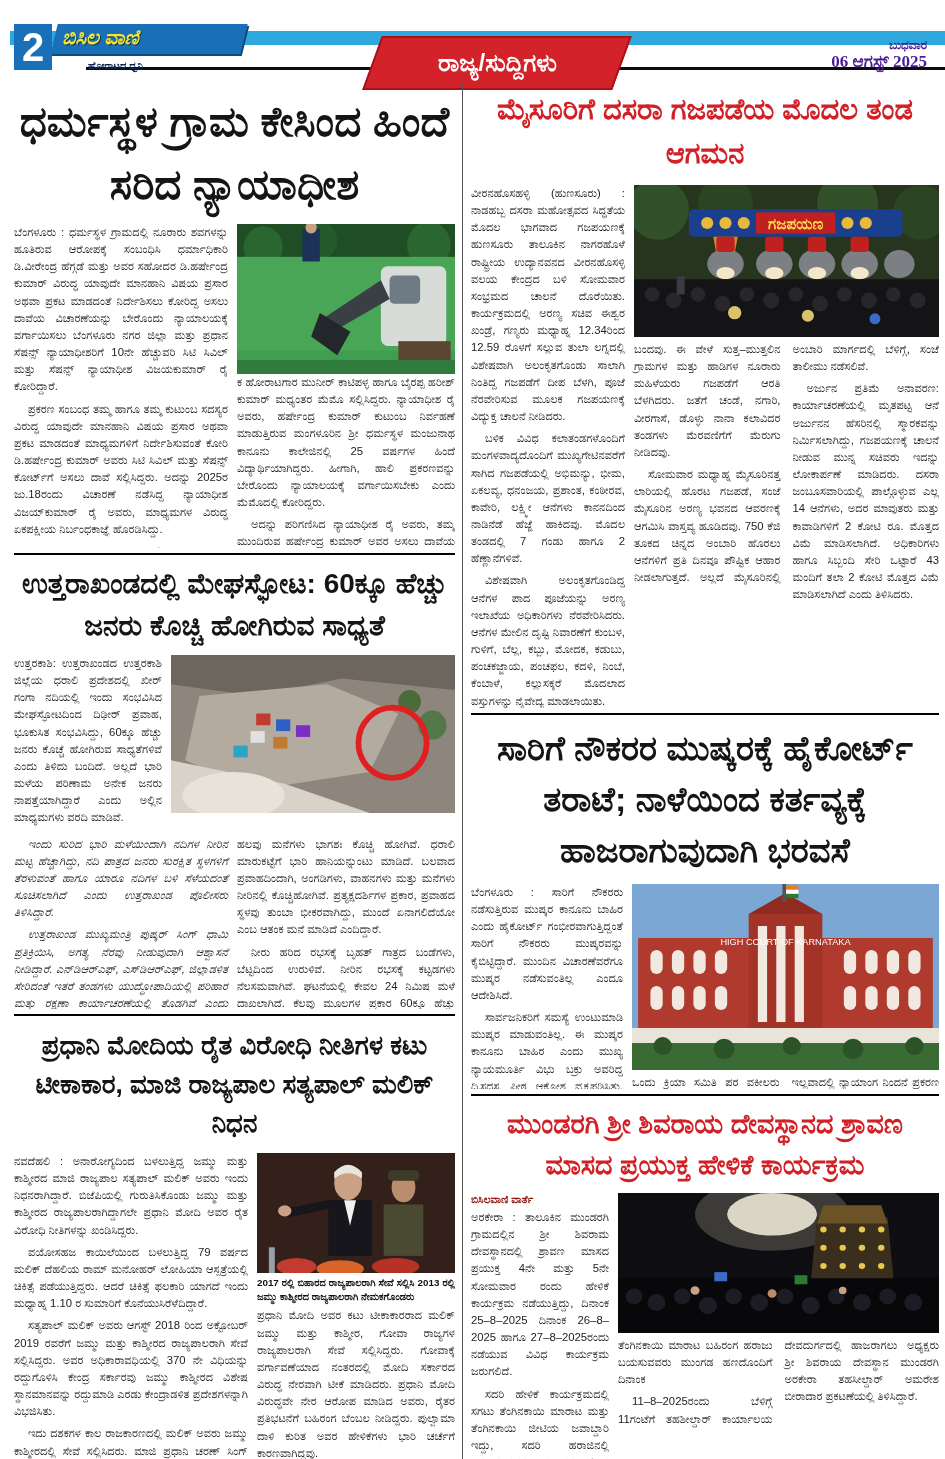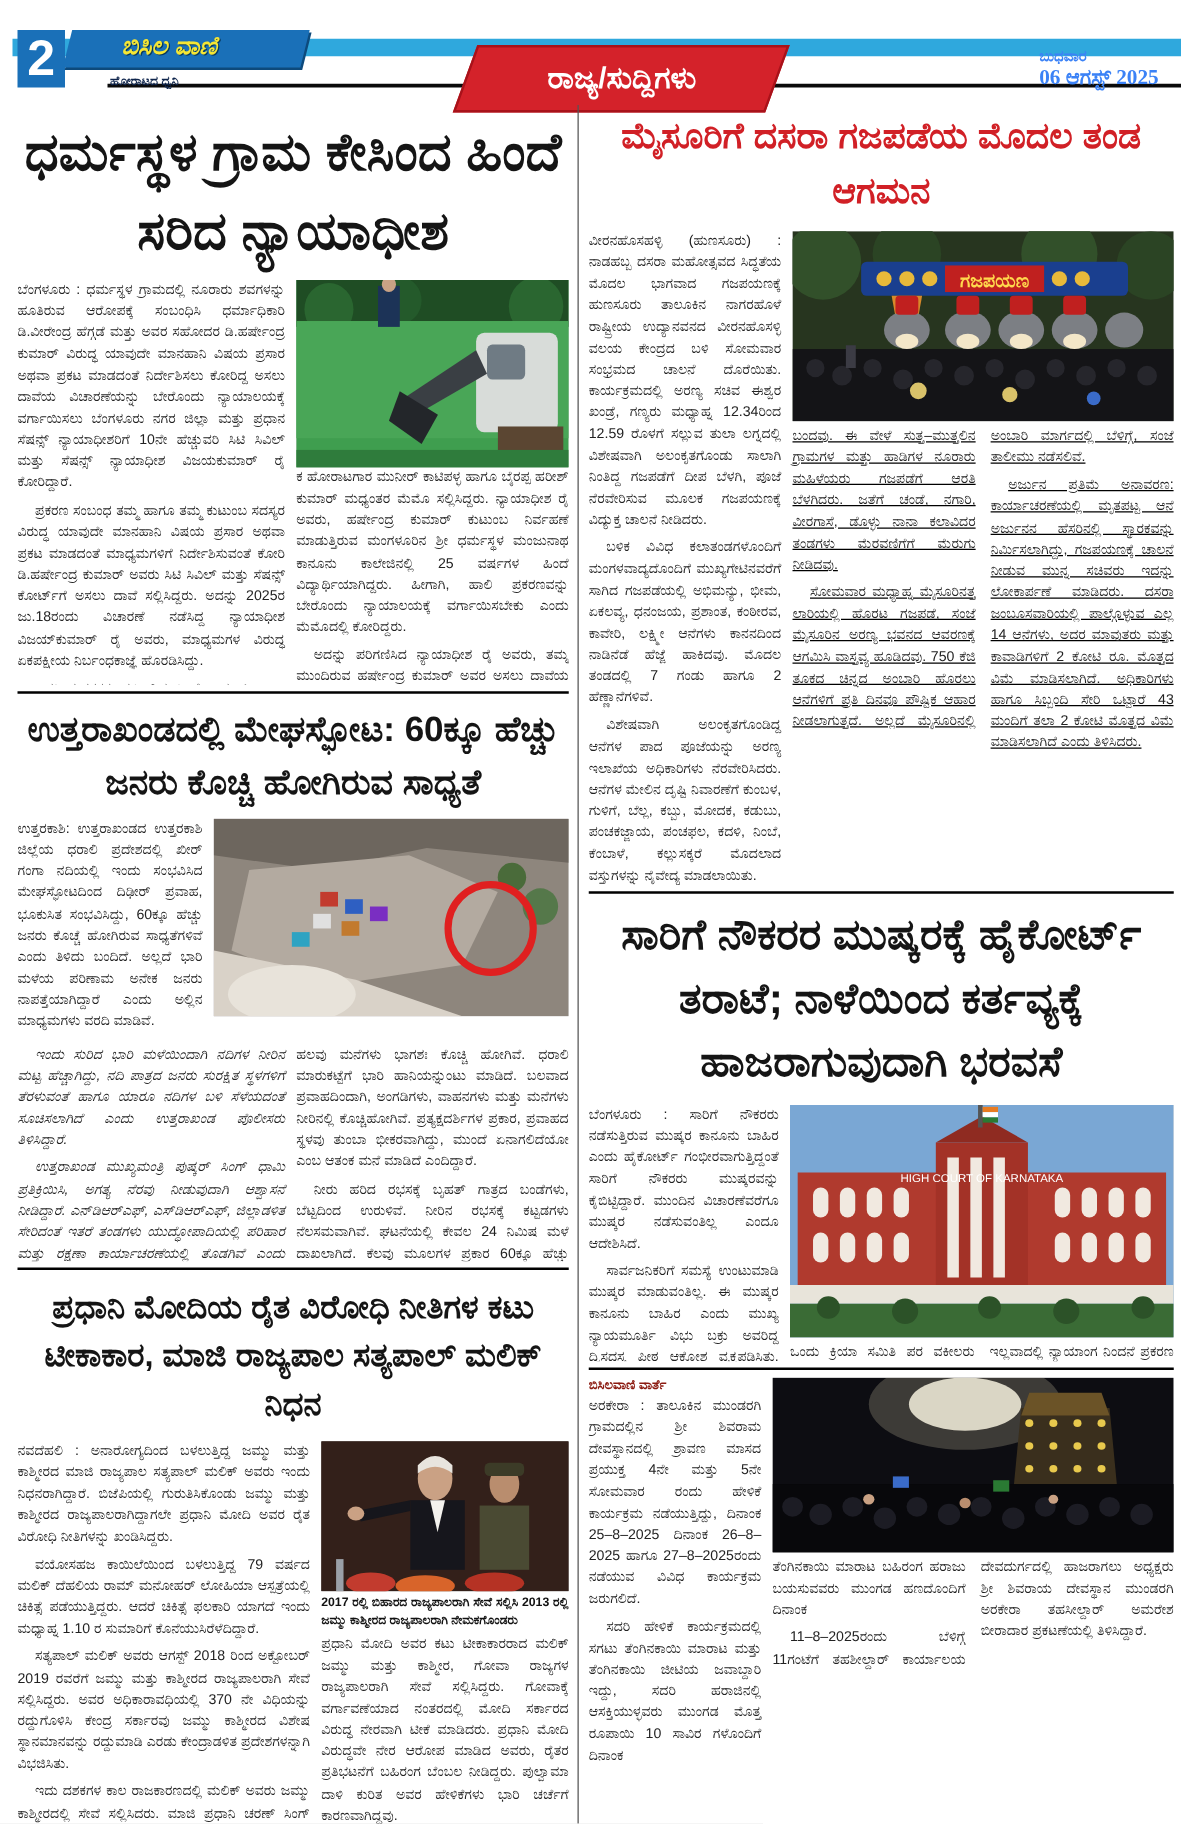--- a/index.html
+++ b/index.html
@@ -10,26 +10,26 @@
   
   #header { position:absolute; top:0; left:0; right:0; height:84px; }
   .blue-band { position:absolute; top:31px; left:10px; right:0; height:14px; background:#2fa8dd; }
   .header-rule { position:absolute; top:67px; left:86px; right:0; height:3px; background:#0a0a0a; }
   .pagenum-box { position:absolute; top:24px; left:14px; width:38px; height:46px; background:#1a70b8; color:#fff;
                  font-size:40px; font-weight:bold; text-align:center; line-height:46px; }
   .masthead-wrap { position:absolute; top:24px; left:50px; width:215px; height:46px; }
   .masthead-skew { position:absolute; top:0; left:4px; width:190px; height:30px; background:#1a70b8;
                    transform:skewX(-14deg); box-shadow:2px 2px 0 #0d4a7c; }
   .masthead-text { position:absolute; top:2px; left:12px; width:190px; color:#f5e634; font-weight:bold;
-                   font-style:italic; font-size:20px; text-shadow:1px 1px 0 #083a60; white-space:nowrap;margin-left:35px; }
+                   font-style:italic; font-size:20px; text-shadow:1px 1px 0 #083a60; white-space:nowrap; }
   .masthead-sub { position:absolute; top:36px; left:38px; font-size:10px; font-weight:bold; color:#10264d; }
   .section-banner { position:absolute; top:36px; left:372px; width:250px; height:54px; background:#d4222a;
                     transform:skewX(-20deg); border:2px solid #a8121a; display:flex; align-items:center; justify-content:center; }
   .section-banner span { transform:skewX(20deg); color:#ffffff; font-size:24px; font-weight:bold; white-space:nowrap; }
-  .date-block { position:absolute; top:38px; right:18px; text-align:left; color:#3b82f6; }
+  .date-block { position:absolute; top:38px; right:18px; text-align:right; color:#4c1d95; }
   .date-weekday { font-size:12px; font-weight:bold; }
   .date-full { font-size:17px; font-weight:bold; font-family:"Liberation Serif","DejaVu Serif",serif; }
 
   
   #main { position:absolute; top:84px; left:0; right:0; bottom:0; display:flex; }
   .lcol { width:462px; padding:2px 7px 0 14px; }
   .vdiv { width:1px; background:#555; }
   .rcol { flex:1; padding:2px 6px 0 8px; }
 
   .headline { font-weight:800; color:#151515; text-align:center; line-height:1.5; letter-spacing:0; }
@@ -58,21 +58,21 @@
   #art-b .bcol1 { width:214px;font-style:italic; }
   #art-b .bcol2 { flex:1; }
   #art-c { height:480px; }
   #art-c .headline { font-size:26px; padding:4px 0 10px 0; }
   #art-c .col1 { width:234px; }
   #art-c .col2 { flex:1; }
 
   #art-d { height:622px; }
   #art-d .headline { font-size:29px; padding:2px 0 10px 0; }
   #art-d .col1 { width:154px; }
-  #art-d .wrap { flex:1;text-decoration:underline; }
+  #art-d .wrap { flex:1; }
   #art-e { height:368px; }
   #art-e .headline { font-size:34px; padding:2px 0 8px 0; }
   #art-e .col1 { width:152px; }
   #art-e .wrap { flex:1; }
   #art-f { height:362px; }
   #art-f .headline { font-size:27px; padding:2px 0 8px 0; }
   #art-f .col1 { width:138px; }
   #art-f .wrap { flex:1; }
 </style>
 </head>
@@ -345,20 +345,21 @@
             <div class="two-col">
               <p>ಒಂದು ಕ್ರಿಯಾ ಸಮಿತಿ ಪರ ವಕೀಲರು ವಾದಿಸುತ್ತಿದ್ದರು. ನಾಳೆ ಮುಷ್ಕರ ನಡೆಸುವುದಿಲ್ಲವೆಂದು ನ್ಯಾಯಾಲಯಕ್ಕೆ ಭರವಸೆ ನೀಡಿದರು. ಮುಷ್ಕರ ನಿಂತಿರುವ ಬಗ್ಗೆ ನಾಳೆ ಬೆಳಗ್ಗೆ ತಿಳಿಸಬೇಕು, ಇಲ್ಲವಾದಲ್ಲಿ ನ್ಯಾಯಾಂಗ ನಿಂದನೆ ಪ್ರಕರಣ ದಾಖಲಿಸಲಾಗುತ್ತದೆ ಎಂದು ಸಾರಿಗೆ ನೌಕರರ ಪರ ವಕೀಲರಿಗೆ ಹೈಕೋರ್ಟ್ ಎಚ್ಚರಿಕೆ ನೀಡಿತು.</p>
             </div>
           </div>
         </div>
       </div>
 
       <hr class="hrule">
 
       <div class="art" id="art-f">
+        <div class="headline red">ಮುಂಡರಗಿ ಶ್ರೀ ಶಿವರಾಯ ದೇವಸ್ಥಾನದ ಶ್ರಾವಣ ಮಾಸದ ಪ್ರಯುಕ್ತ ಹೇಳಿಕೆ ಕಾರ್ಯಕ್ರಮ</div>
         <div class="bodytext cols-flex">
           <div class="col1">
             <div class="byline">ಬಿಸಿಲವಾಣಿ ವಾರ್ತೆ</div>
             <p>ಅರಕೇರಾ : ತಾಲೂಕಿನ ಮುಂಡರಗಿ ಗ್ರಾಮದಲ್ಲಿನ ಶ್ರೀ ಶಿವರಾಮ ದೇವಸ್ಥಾನದಲ್ಲಿ ಶ್ರಾವಣ ಮಾಸದ ಪ್ರಯುಕ್ತ 4ನೇ ಮತ್ತು 5ನೇ ಸೋಮವಾರ ರಂದು ಹೇಳಿಕೆ ಕಾರ್ಯಕ್ರಮ ನಡೆಯುತ್ತಿದ್ದು, ದಿನಾಂಕ 25–8–2025 ದಿನಾಂಕ 26–8–2025 ಹಾಗೂ 27–8–2025ರಂದು ನಡೆಯುವ ವಿವಿಧ ಕಾರ್ಯಕ್ರಮ ಜರುಗಲಿದೆ.</p>
             <p class="ind">ಸದರಿ ಹೇಳಿಕೆ ಕಾರ್ಯಕ್ರಮದಲ್ಲಿ ಸಗಟು ತೆಂಗಿನಕಾಯಿ ಮಾರಾಟ ಮತ್ತು ತೆಂಗಿನಕಾಯಿ ಜೀಟಿಯ ಜವಾಬ್ದಾರಿ ಇದ್ದು, ಸದರಿ ಹರಾಜಿನಲ್ಲಿ ಆಸಕ್ತಿಯುಳ್ಳವರು ಮುಂಗಡ ಮೊತ್ತ ರೂಪಾಯಿ 10 ಸಾವಿರ ಗಳೊಂದಿಗೆ ದಿನಾಂಕ</p>
           </div>
           <div class="wrap">
             <svg class="photo" width="100%" height="140" viewBox="0 0 100 46" preserveAspectRatio="none" style="margin-bottom:4px;">
               <rect width="100" height="46" fill="#0d0d12"></rect>
               <ellipse cx="48" cy="7" rx="14" ry="7" fill="#f5f2e4" opacity="0.9"></ellipse>

